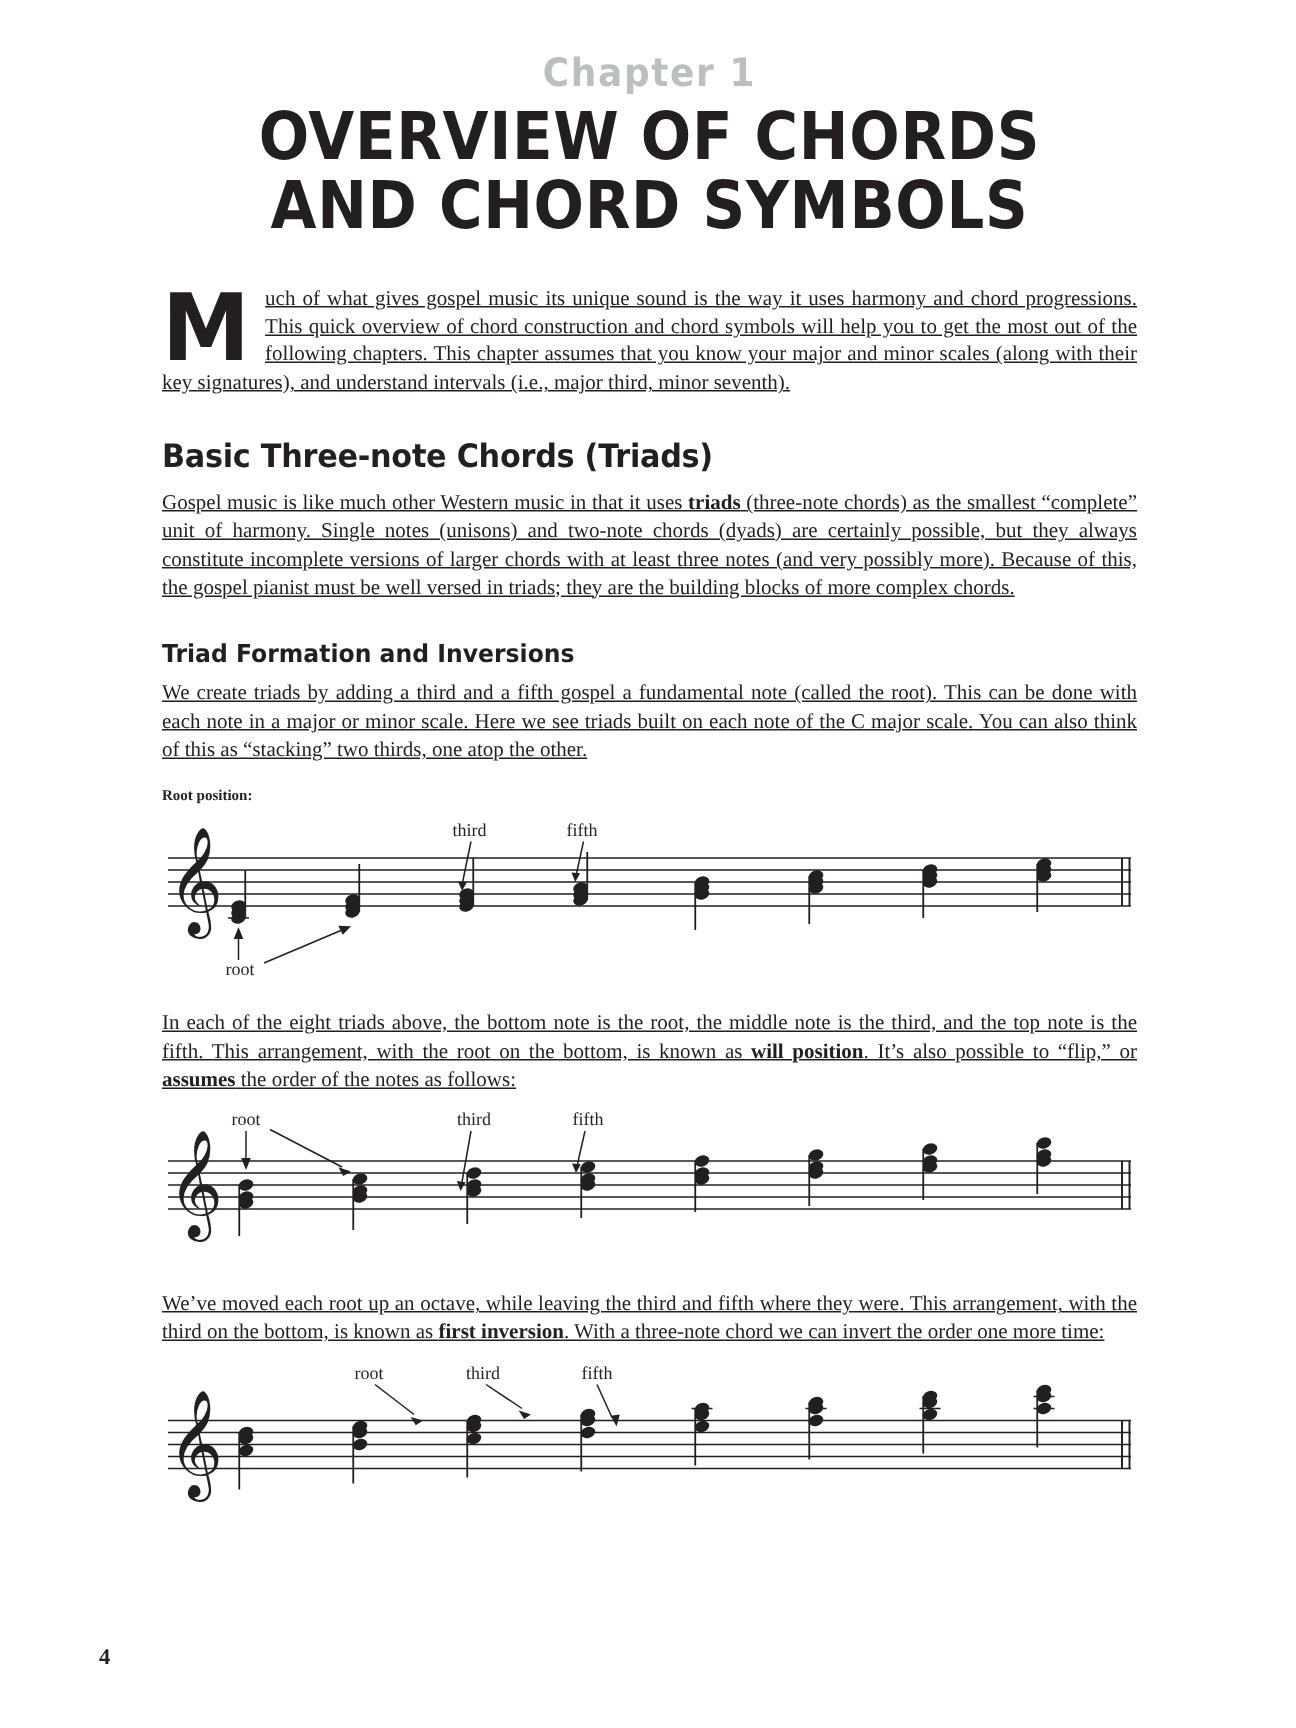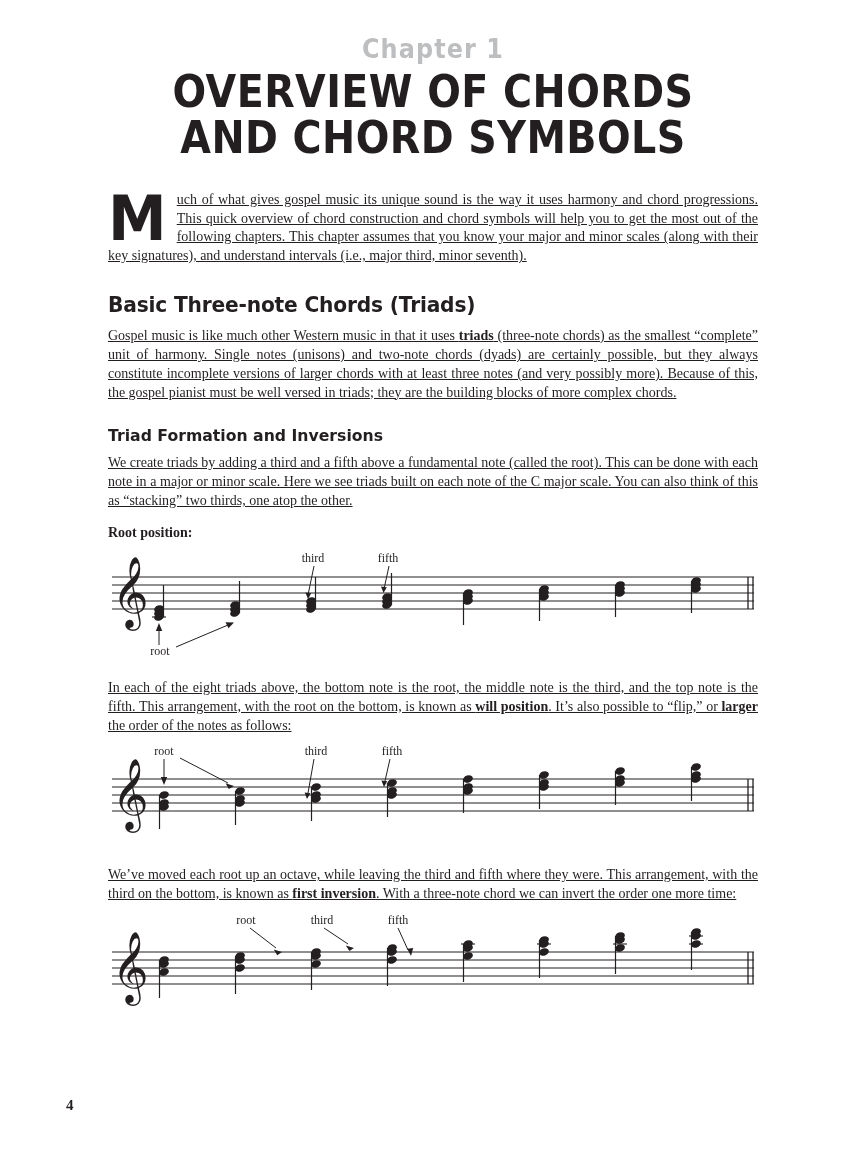--- a/index.html
+++ b/index.html
@@ -89,21 +89,21 @@
   h3.subsection {
     font-family: "DejaVu Sans", "Liberation Sans", sans-serif;
     font-weight: bold;
     font-size: 16.5px;
     color: #231f20;
     margin: 24px 0 9px 0;
     transform: scaleX(0.95);
     transform-origin: left center;
   }
   .lbl {
-    font-size: 14px;
+    font-size: 10px;
     font-weight: bold;
     margin: 14px 0 0 0;
   }
   .gap-md { height: 17px; }
 
   .figure { margin: 6px 0 0 0; }
   .figure svg { display: block; }
 
   .page-number {
     position: absolute;
@@ -137,21 +137,21 @@
 
     <div class="intro-wrap clearfix">
       <span class="dropcap">M</span>
       <p class="body">uch of what gives gospel music its unique sound is the way it uses harmony and chord progressions. This quick overview of chord construction and chord symbols will help you to get the most out of the following chapters. This chapter assumes that you know your major and minor scales (along with their key signatures), and understand intervals (i.e., major third, minor seventh).</p>
     </div>
 
     <h2 class="section">Basic Three-note Chords (Triads)</h2>
     <p class="body">Gospel music is like much other Western music in that it uses <b>triads</b> (three-note chords) as the smallest “complete” unit of harmony. Single notes (unisons) and two-note chords (dyads) are certainly possible, but they always constitute incomplete versions of larger chords with at least three notes (and very possibly more). Because of this, the gospel pianist must be well versed in triads; they are the building blocks of more complex chords.</p>
 
     <h3 class="subsection">Triad Formation and Inversions</h3>
-    <p class="body">We create triads by adding a third and a fifth above a fundamental note (called the root). This can be done with each note in a major or minor scale. Here we see triads built on each note of the C major scale. You can also think of this as “stacking” two thirds, one atop the other.</p>
+    <p class="body">We create triads by adding a third and a fifth gospel a fundamental note (called the root). This can be done with each note in a major or minor scale. Here we see triads built on each note of the C major scale. You can also think of this as “stacking” two thirds, one atop the other.</p>
 
     <p class="lbl">Root position:</p>
 
     <div class="figure">
       <svg width="650" height="115" viewBox="0 0 650 115">
 
         <g stroke="#231f20" stroke-width="1.1">
           <line x1="4" y1="30" x2="646" y2="30"></line>
           <line x1="4" y1="38" x2="646" y2="38"></line>
           <line x1="4" y1="46" x2="646" y2="46"></line>
@@ -243,21 +243,21 @@
           <polygon points="51,76 47.8,84 54.2,84" fill="#231f20"></polygon>
         </g>
         <g>
           <line x1="68" y1="100" x2="120" y2="78" stroke="#231f20" stroke-width="1"></line>
           <polygon points="126,75.5 117.5,75.2 120.5,81.2" fill="#231f20"></polygon>
         </g>
       </svg>
     </div>
 
     <div class="gap-md"></div>
-    <p class="body">In each of the eight triads above, the bottom note is the root, the middle note is the third, and the top note is the fifth. This arrangement, with the root on the bottom, is known as <b>will position</b>. It’s also possible to “flip,” or <b>larger</b> the order of the notes as follows:</p>
+    <p class="body">In each of the eight triads above, the bottom note is the root, the middle note is the third, and the top note is the fifth. This arrangement, with the root on the bottom, is known as <b>will position</b>. It’s also possible to “flip,” or <b>assumes</b> the order of the notes as follows:</p>
 
 
     <div class="figure">
       <svg width="650" height="108" viewBox="0 0 650 108">
         <g stroke="#231f20" stroke-width="1.1">
           <line x1="4" y1="38" x2="646" y2="38"></line>
           <line x1="4" y1="46" x2="646" y2="46"></line>
           <line x1="4" y1="54" x2="646" y2="54"></line>
           <line x1="4" y1="62" x2="646" y2="62"></line>
           <line x1="4" y1="70" x2="646" y2="70"></line>

